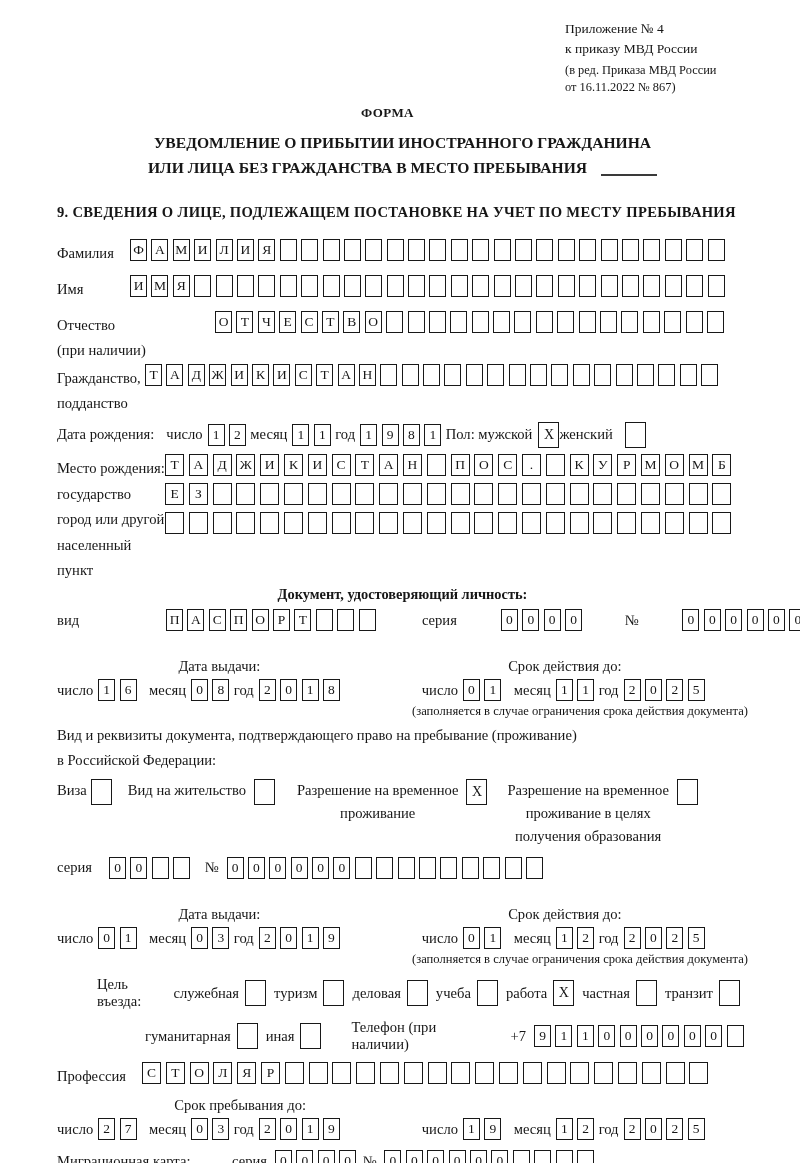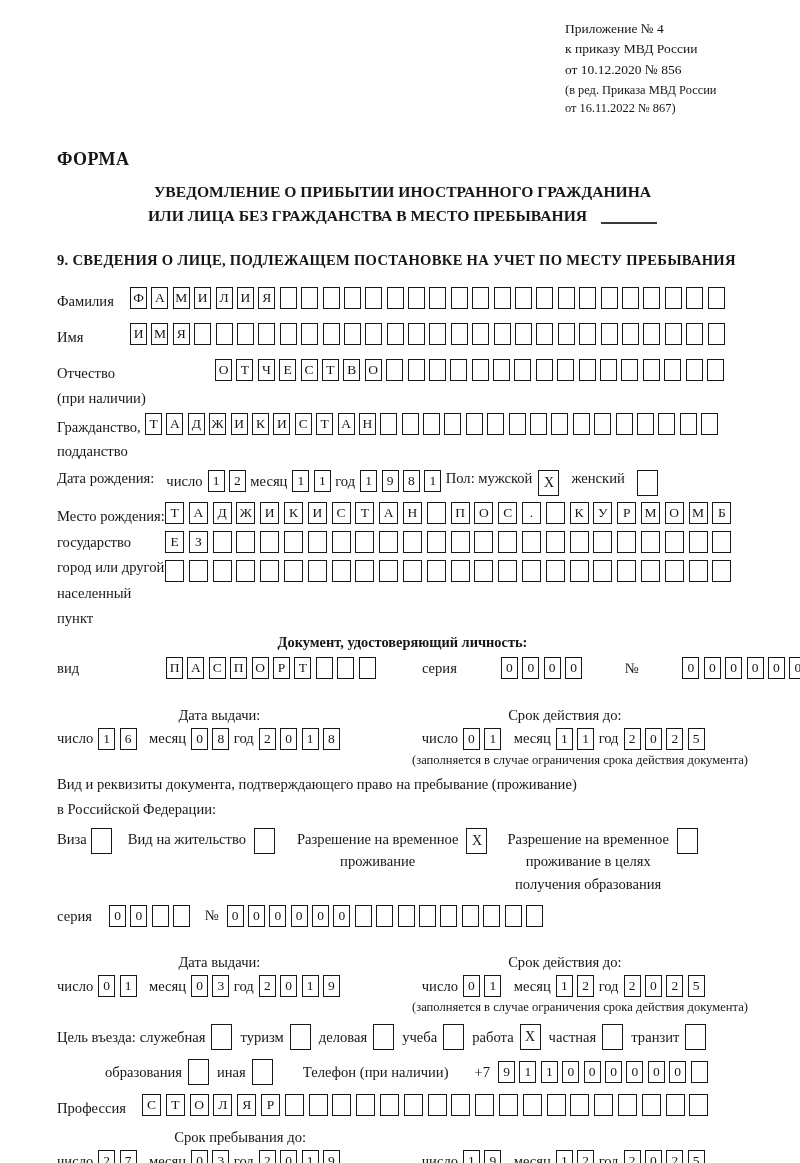--- a/index.html
+++ b/index.html
@@ -2,21 +2,21 @@
 <html><head>
 <meta charset="utf-8">
 <style>
   html,body{margin:0;padding:0;background:#fff;}
   body{width:800px;height:1163px;color:#161616;font-family:"Liberation Serif", serif;}
   .page{box-sizing:border-box;width:800px;height:1163px;padding:19px 52px 0 57px;overflow:hidden;}
 
   
   .hdr{margin-left:508px;width:210px;font-size:13.5px;line-height:1.5;}
   .hdr .sub{font-size:12.4px;line-height:1.45;margin-top:2px;}
-  .forma{text-align:left;padding-right:30px;font-weight:bold;font-size:18px;margin-top:31px;letter-spacing:.4px;}
+  .forma{text-align:center;padding-right:30px;font-weight:bold;font-size:13px;margin-top:8px;letter-spacing:.4px;}
 
   .title{text-align:center;font-weight:bold;font-size:15.6px;line-height:1.55;margin-top:10px;}
   .uline{display:inline-block;width:56px;border-bottom:2px solid #3a3a3a;margin-left:14px;transform:translateY(3px);}
   .sec{font-weight:bold;font-size:14.6px;margin-top:24px;letter-spacing:.3px;}
 
   .frow{display:flex;align-items:flex-start;margin-top:7px;font-size:14.6px;}
   .lbl{flex:0 0 auto;padding-top:2px;line-height:1.7;}
   .boxes{display:flex;flex-wrap:nowrap;margin-bottom:7px;}
   .cell{box-sizing:content-box;display:inline-flex;width:15px;height:20px;border:1.6px solid #181818;
         margin-right:4.4px;align-items:center;justify-content:center;font-size:13.5px;flex:0 0 auto;}
@@ -29,32 +29,31 @@
   .halves{display:flex;margin-top:26px;font-size:14.6px;}
   .half-l{width:47%;}
   .half-r{width:53%;}
   .ctr{text-align:center;}
   .fine{font-size:12.6px;text-align:right;margin-top:3px;}
 
   .optrow{display:flex;align-items:flex-start;margin-top:10px;font-size:14.6px;}
   .opt{display:flex;align-items:flex-start;}
   .opt .ol{text-align:center;line-height:1.55;}
   .opt .cbx{margin-left:8px;}
-  .plain-list{display:flex;align-items:center;}
+  .plain-list{display:flex;align-items:center;margin-left:40px;}
   .plain-list .cbx{margin:0 8px 0 6px;}
 </style>
 </head>
 <body>
 
 <div class="page">
 
   <div class="hdr">
     <div>Приложение № 4</div>
     <div>к приказу МВД России</div>
-    <div>от 10.12.2020 № 856</div>
     <div class="sub">
       <div>(в ред. Приказа МВД России</div>
       <div>от 16.11.2022 № 867)</div>
     </div>
   </div>
 
   <div class="forma">ФОРМА</div>
 
   <div class="title">
     <div>УВЕДОМЛЕНИЕ О ПРИБЫТИИ ИНОСТРАННОГО ГРАЖДАНИНА</div>
@@ -193,21 +192,21 @@
         <span class="cell"></span>
         <span class="cell"></span>
         <span class="cell"></span>
         <span class="cell"></span>
         <span class="cell"></span>
         <span class="cell"></span>
         <span class="cell"></span>
       </div>
   </div>
 
-  <div class="frow" style="margin-top:6px;align-items:flex-start;">
+  <div class="frow" style="margin-top:6px;align-items:center;">
     <span>Дата рождения:</span>
     <span style="width:12px;"></span>
     <span class="dg">
       <span class="t">число</span>
       <span class="boxes" style="margin-bottom:0;">
           <span class="cell">1</span>
           <span class="cell">2</span>
         </span>
       <span class="t">месяц</span>
       <span class="boxes" style="margin-bottom:0;">
@@ -217,21 +216,21 @@
       <span class="t">год</span>
       <span class="boxes" style="margin-bottom:0;">
           <span class="cell">1</span>
           <span class="cell">9</span>
           <span class="cell">8</span>
           <span class="cell">1</span>
         </span>
     </span>
     <span>Пол: мужской</span>
     <span class="cbx" style="margin-left:6px;">X</span>
-    <span style="margin-left:12px;">женский</span>
+    <span style="">женский</span>
     <span class="cbx" style="margin-left:12px;"></span>
   </div>
 
   <div class="frow" style="margin-top:6px;">
     <div class="lbl" style="width:108px;line-height:1.75;">
       <div>Место рождения:</div>
       <div>государство</div>
       <div>город или другой</div>
       <div>населенный пункт</div>
     </div>
@@ -514,21 +513,21 @@
     <span>учеба</span>
     <span class="cbx"></span>
     <span>работа</span>
     <span class="cbx">X</span>
     <span>частная</span>
     <span class="cbx"></span>
     <span>транзит</span>
     <span class="cbx"></span>
   </div>
   <div class="frow plain-list" style="margin-top:9px;padding-left:48px;">
-    <span>образования</span>
+    <span>гуманитарная</span>
     <span class="cbx"></span>
     <span>иная</span>
     <span class="cbx"></span>
     <span style="margin-left:22px;">Телефон (при наличии)</span>
     <span style="margin-left:26px;margin-right:8px;">+7</span>
     <span class="boxes" style="margin-bottom:0;">
         <span class="cell">9</span>
         <span class="cell">1</span>
         <span class="cell">1</span>
         <span class="cell">0</span>

